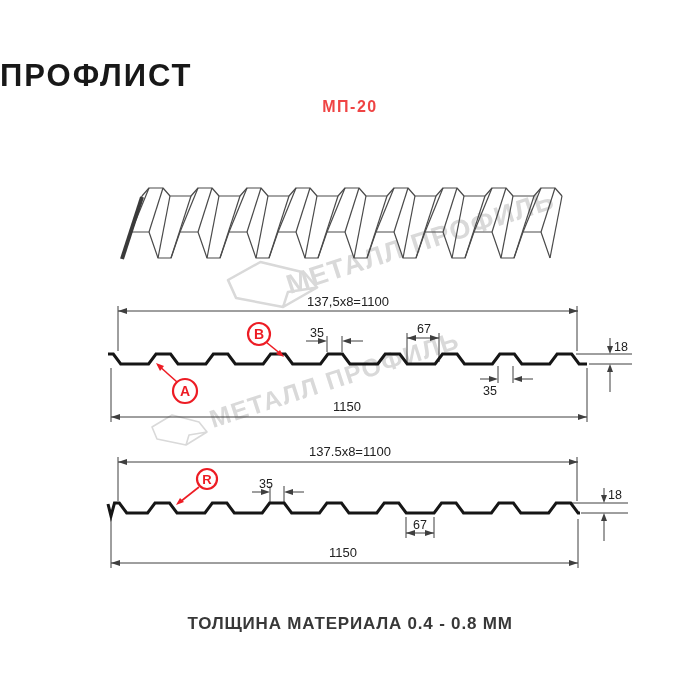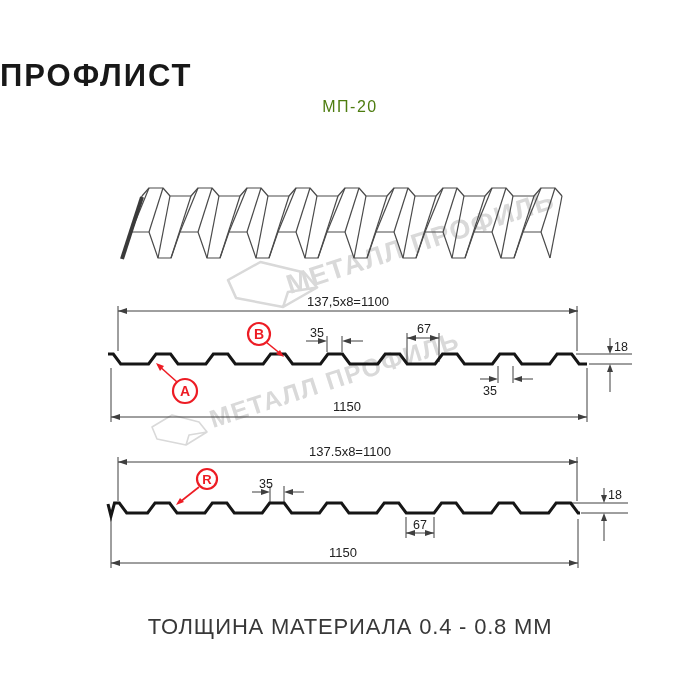--- a/index.html
+++ b/index.html
@@ -2,23 +2,23 @@
 <html style="--red: #ed1c24; --wm: #d9d9d9;"><head>
 <meta charset="utf-8">
 <style>
   html,body{margin:0;padding:0;}
   body{width:700px;height:700px;background:#ffffff;position:relative;overflow:hidden;
        font-family:"Liberation Sans", sans-serif;}
   .page{position:absolute;inset:0;}
   .title{position:absolute;top:58px;left:0;width:700px;
          font-size:31px;font-weight:bold;letter-spacing:2px;color:#181818;}
   .subtitle{position:absolute;top:98px;left:0;width:700px;text-align:center;
-            font-size:16px;font-weight:400;letter-spacing:1.5px;color:#4d7c0f;}
+            font-size:16px;font-weight:700;letter-spacing:1.5px;color:#ef4444;}
   .footer{position:absolute;top:614px;left:0;width:700px;text-align:center;
-          font-size:22px;font-weight:400;letter-spacing:0.8px;color:#383838;}
+          font-size:17px;font-weight:700;letter-spacing:0.8px;color:#383838;}
   svg{position:absolute;left:0;top:0;}
   .dl{stroke:#3f3f3f;stroke-width:1;fill:none;}
   .ah{fill:#3f3f3f;stroke:none;}
   .dt{font-size:13px;fill:#222222;}
   .dts{font-size:12.5px;fill:#222222;}
   .mid{text-anchor:middle;}
   .prof{stroke:#161616;stroke-width:3;fill:none;stroke-linejoin:miter;}
   .l3d{stroke:#4a4a4a;stroke-width:1.2;fill:none;stroke-linejoin:round;}
   .l3dEdge{stroke:#3a3a3a;stroke-width:4;fill:none;}
   .rl{stroke:var(--red,#ed1c24);stroke-width:1.6;fill:none;}

